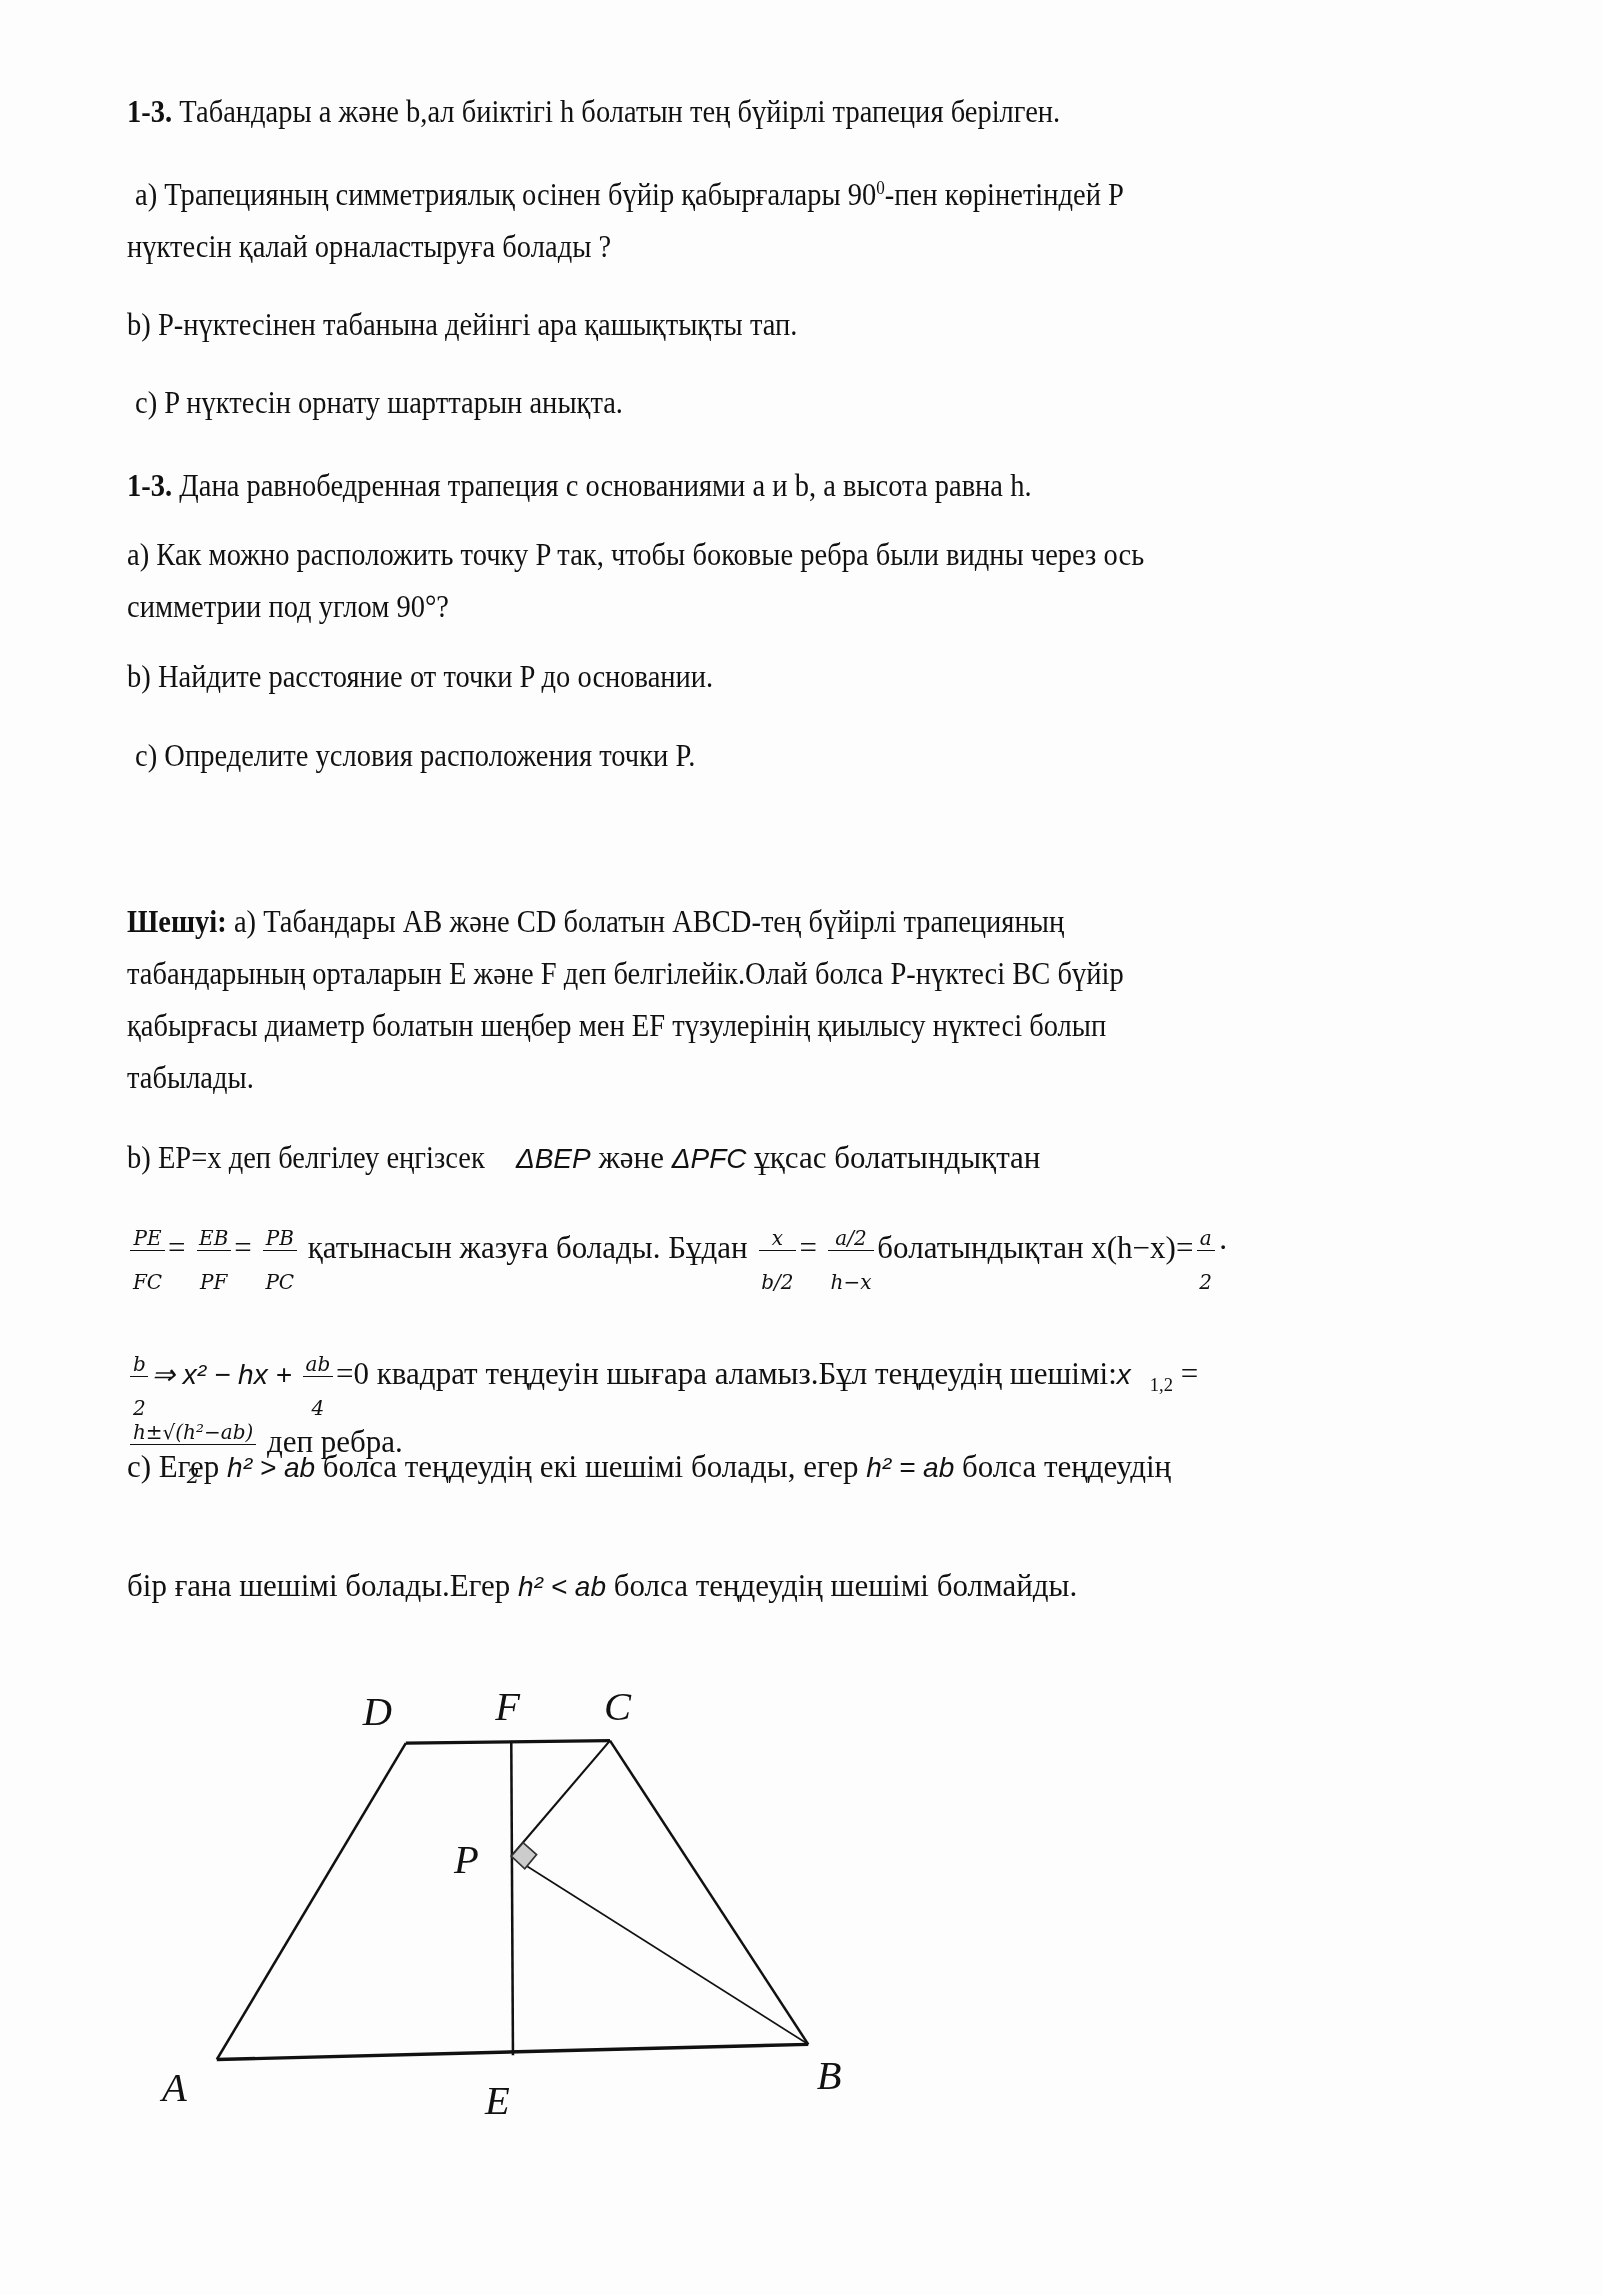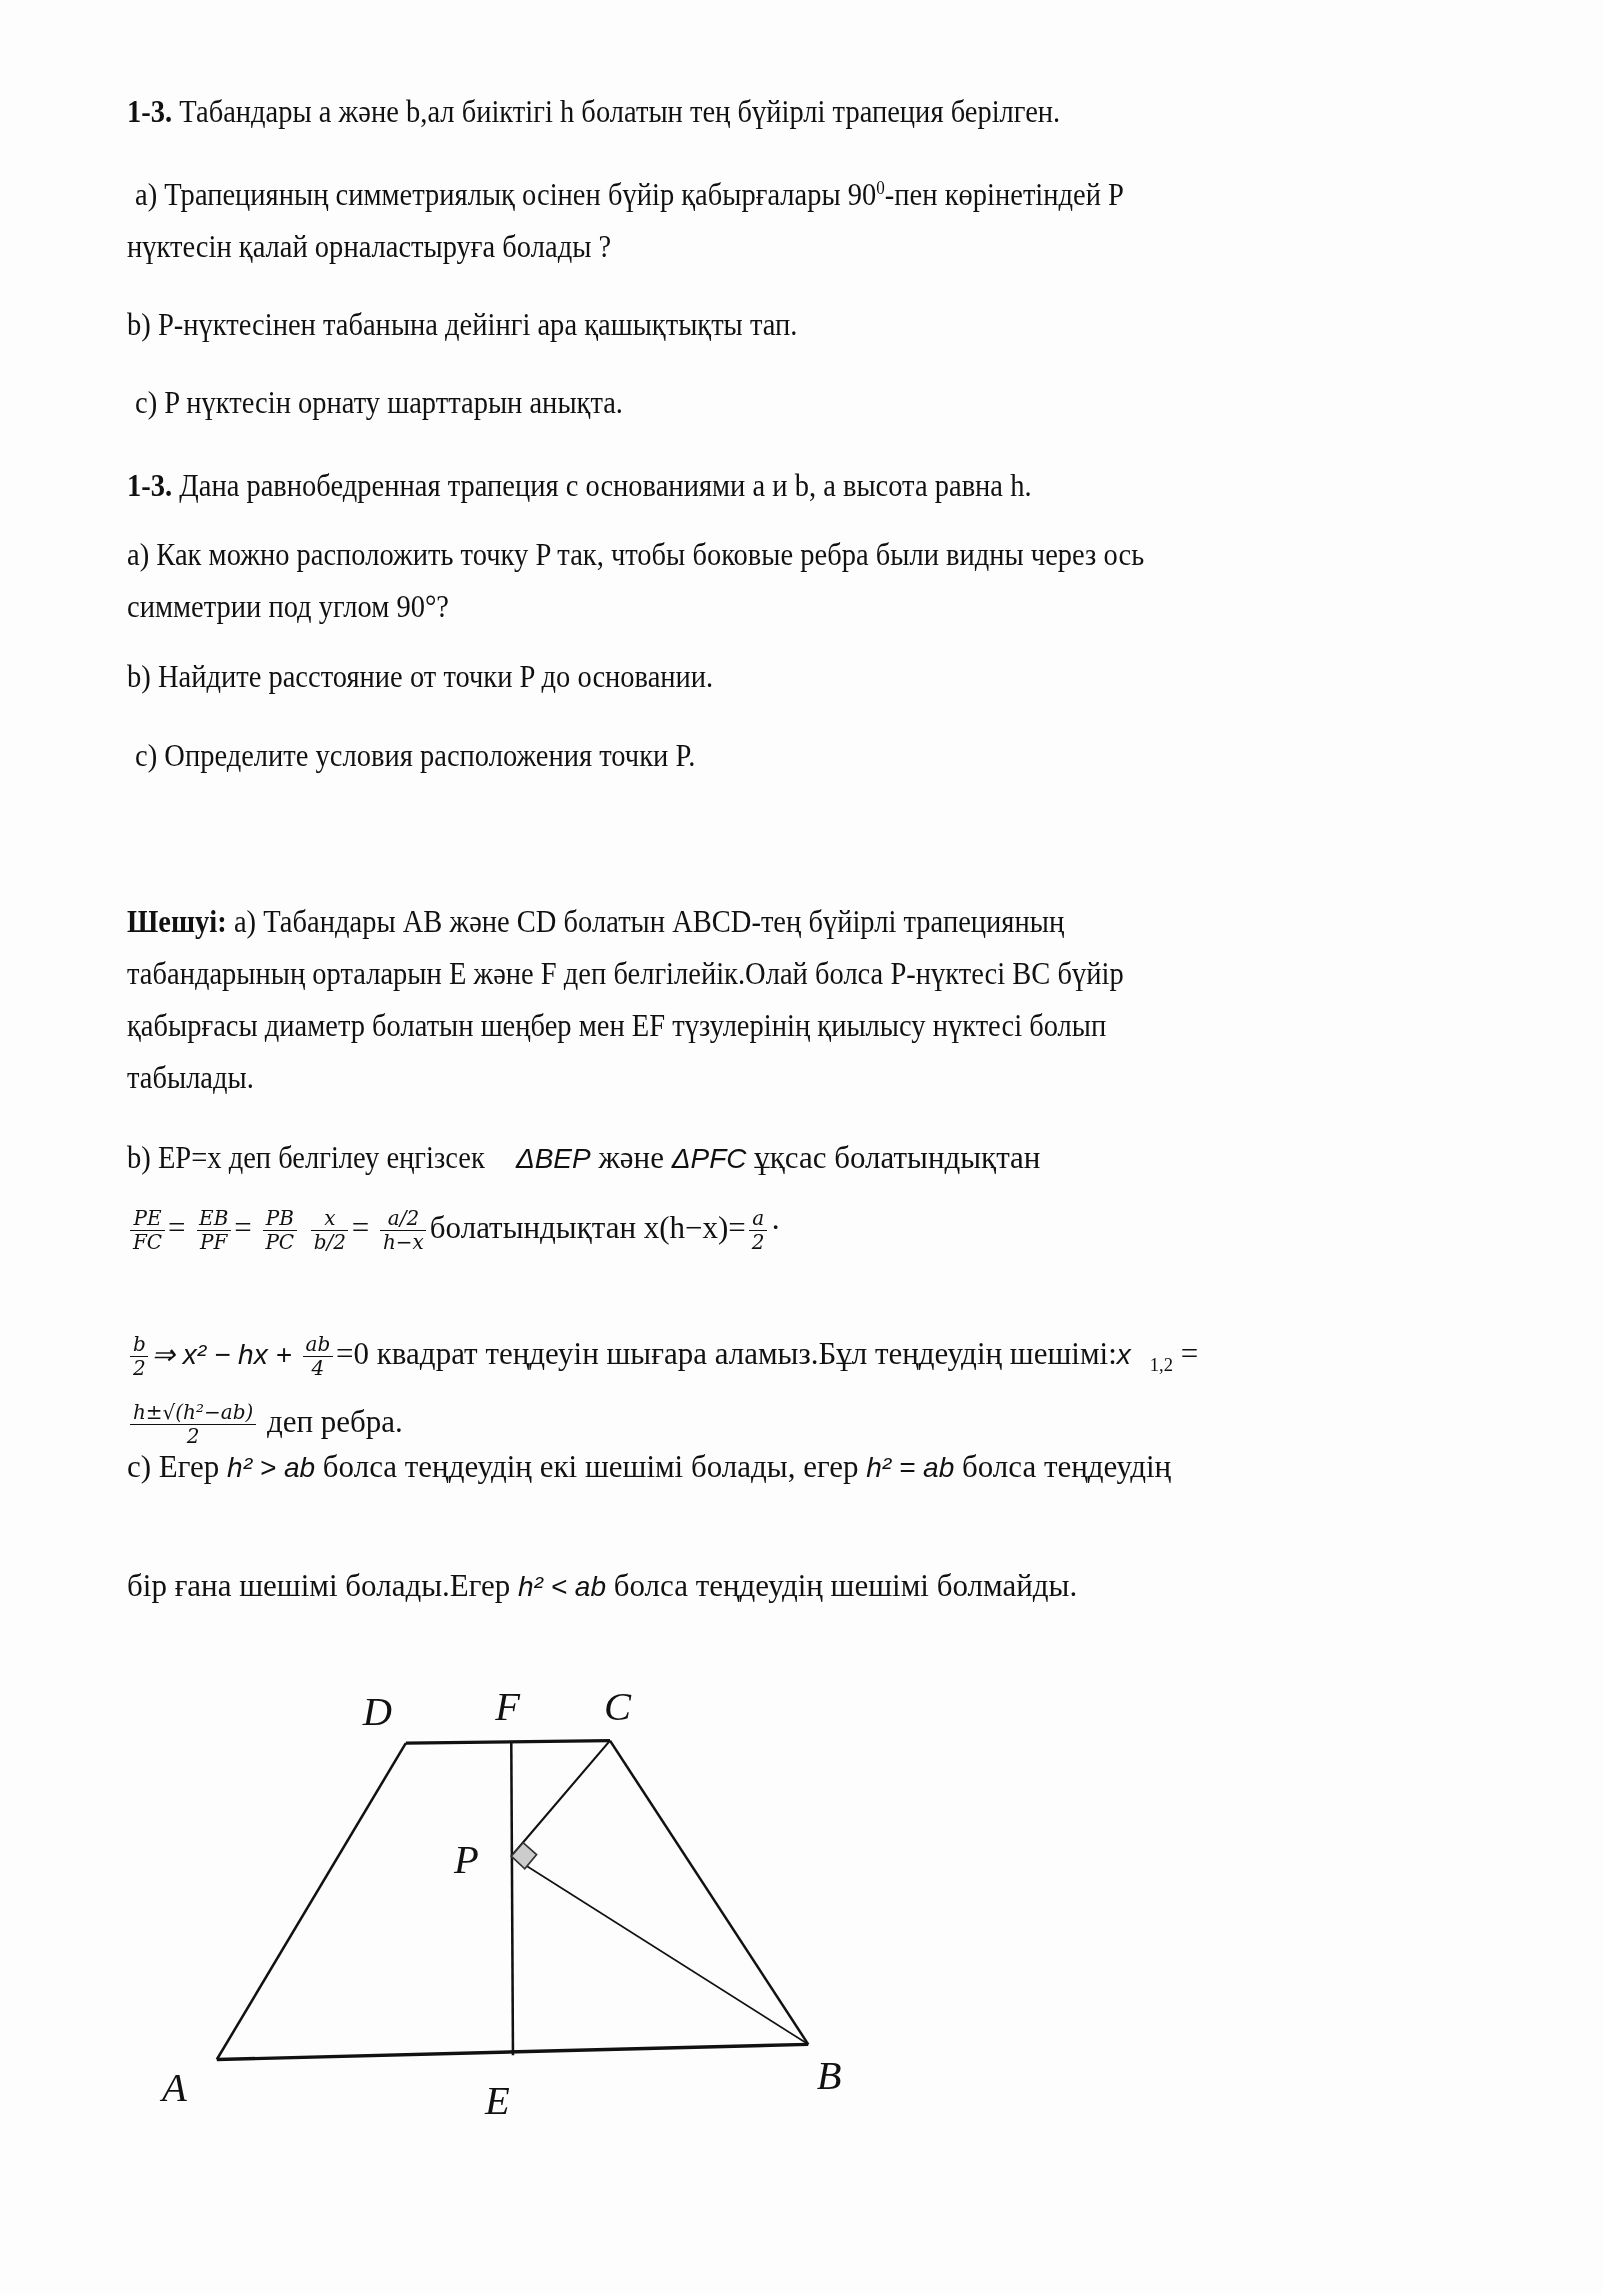--- a/index.html
+++ b/index.html
@@ -4,21 +4,21 @@
 <style>
   html, body { margin:0; padding:0; }
   body { width:1603px; height:2295px; background:#fdfdfd; position:relative; overflow:hidden;
          font-family:"Liberation Serif","DejaVu Serif",serif; color:#111; }
   .line { position:absolute; left:127px; font-size:31px; white-space:nowrap; line-height:1.2; }
   .cond { transform:scaleX(0.92); transform-origin:left; }
   b { font-weight:bold; }
   i.m { font-style:italic; font-family:Liberation Sans, sans-serif; font-size:28px; }
   .frac { display:inline-block; vertical-align:middle; text-align:center; font-style:italic;
           font-family:"DejaVu Serif",serif; font-size:20px; line-height:1.15; margin:0 3.4px; }
-  .frac span { display:block; padding:0 2.5px; }
+  .frac span { display:block; padding:0 2.5px;margin-top:20px; }
   .frac span.num { border-bottom:1.7px solid #111; }
   sup { font-size:18.6px; }
   sub { font-size:18.6px;margin-left:19px; }
   svg { position:absolute; left:0; top:0; }
   .lbl { font-family:"Liberation Serif",serif; font-style:italic; font-size:48px; fill:#111; }
 </style>
 </head>
 <body>
 
 <div class="line cond" style="top:93px"><b>1-3.</b> <span>Табандары a және b,ал биіктігі h болатын тең бүйірлі трапеция берілген.</span></div>
@@ -36,21 +36,21 @@
 <div class="line cond" style="top:903px"><b>Шешуі:</b><span> a) Табандары AB және CD болатын ABCD-тең бүйірлі трапецияның</span></div>
 <div class="line cond" style="top:955px">табандарының орталарын E және F деп белгілейік.Олай болса P-нүктесі BC бүйір</div>
 <div class="line cond" style="top:1007px">қабырғасы диаметр болатын шеңбер мен EF түзулерінің қиылысу нүктесі болып</div>
 <div class="line cond" style="top:1059px">табылады.</div>
 
 <div class="line" style="top:1139px"><span class="cond" style="display:inline-block">b) EP=x деп белгілеу еңгізсек </span><i class="m">ΔBEP</i><span> және </span><i class="m">ΔPFC</i><span> ұқсас болатындықтан</span></div>
 
 <div class="line" style="top:1207px">
   <span class="frac"><span class="num">PE</span><span>FC</span></span>=
   <span class="frac"><span class="num">EB</span><span>PF</span></span>=
-  <span class="frac"><span class="num">PB</span><span>PC</span></span>
+  <span class="frac"><span class="num">PB</span><span>PC</span></span><span> қатынасын жазуға болады. Бұдан </span>
   <span class="frac"><span class="num">x</span><span>b/2</span></span>=
   <span class="frac"><span class="num">a/2</span><span>h−x</span></span><span>болатындықтан x(h−x)=</span><span class="frac"><span class="num">a</span><span>2</span></span>·
 </div>
 
 <div class="line" style="top:1333px">
   <span class="frac"><span class="num">b</span><span>2</span></span><i class="m">⇒ x² − hx + </i><span class="frac"><span class="num">ab</span><span>4</span></span><span>=0 квадрат теңдеуін шығара аламыз.Бұл теңдеудің шешімі:</span><i class="m">x</i><sub>1,2</sub> =
 </div>
 
 <div class="line" style="top:1401px">
   <span class="frac"><span class="num">h±√(h²−ab)</span><span>2</span></span><span> деп ребра.</span>

